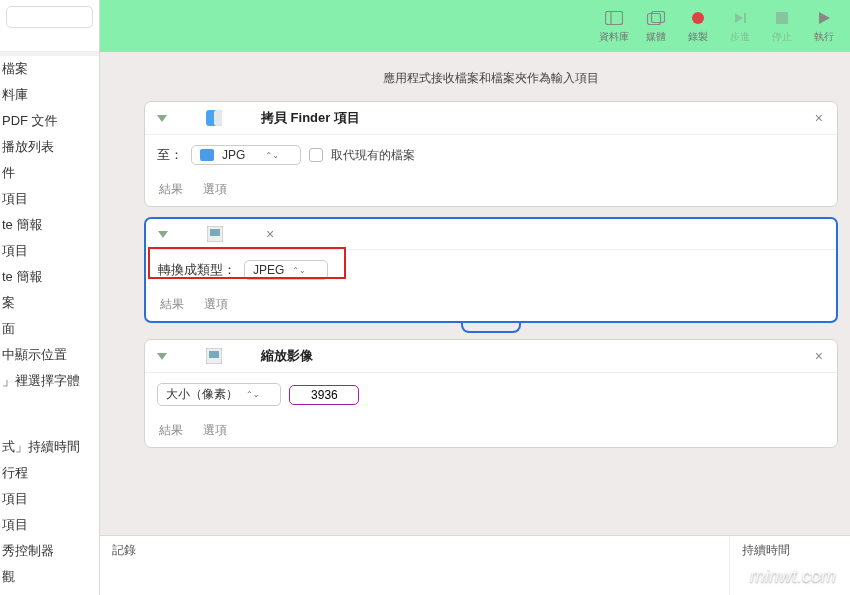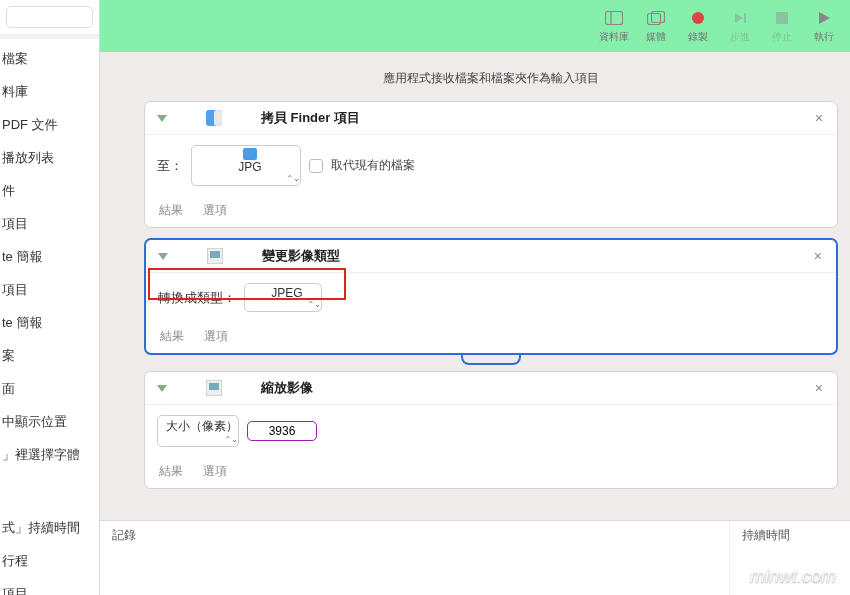--- a/index.html
+++ b/index.html
@@ -5,21 +5,21 @@
 * { box-sizing: border-box; margin: 0; padding: 0; }
 body { font-family: -apple-system, "SF Pro Text", "Helvetica Neue", sans-serif; font-size: 13px; color: #333; background: #efebea; width: 850px; height: 595px; overflow: hidden; position: relative; }
 
 .container { display: flex; height: 100%; }
 
 
 .sidebar { width: 100px; background: #fff; border-right: 1px solid #dcd8d7; display: flex; flex-direction: column; }
 .sidebar-top { height: 52px; border-bottom: 1px solid #eee; }
 .sidebar-search { margin: 6px; height: 22px; background: #fff; border: 1px solid #ddd; border-radius: 5px; }
 .sidebar-section-title { background: #f4f0ef; padding: 2px 0; }
-.sidebar-item { padding: 11px 4px 4px 2px; cursor: pointer; white-space: nowrap; overflow: hidden; }
+.sidebar-item { padding: 4px 4px 4px 2px; cursor: pointer; white-space: nowrap; overflow: hidden; }
 
 
 .main { flex: 1; display: flex; flex-direction: column; position: relative; }
 
 
 .toolbar { height: 52px; background: #86efac; display: flex; justify-content: flex-end; align-items: center; padding: 0 6px; gap: 2px; }
 .tool-btn { display: flex; flex-direction: column; align-items: center; justify-content: center; width: 40px; height: 44px; cursor: pointer; color: #888; }
 .tool-btn .icon { height: 20px; display: flex; align-items: center; justify-content: center; }
 .tool-btn .label { font-size: 10px; margin-top: 2px; color: #777; }
 .tool-btn.disabled { opacity: 0.4; cursor: default; }
@@ -32,38 +32,38 @@
 .action-card.selected { border: 2px solid #2a6fd6; }
 .card-header { display: flex; align-items: center; padding: 7px 10px; border-bottom: 1px solid #eee; gap: 33px; }
 .card-header .disclose { width: 14px; height: 14px; margin-right: 4px; color: #888; display: flex; align-items: center; justify-content: center; }
 .card-header .app-icon { width: 16px; height: 16px; margin-right: 6px; display: flex; align-items: center; justify-content: center; }
 .card-header .title { font-weight: 600; font-size: 13px; color: #222; flex: 1; }
 .card-header .close { color: #888; cursor: pointer; font-size: 14px; padding: 0 4px; }
 .card-body { padding: 10px 12px; display: flex; align-items: center; gap: 8px; }
 .card-footer { display: flex; gap: 20px; padding: 6px 14px 8px; color: #888; font-size: 12px; }
 .card-footer span { cursor: pointer; }
 
-.popup { display: inline-flex; align-items: center; background: #fff; border: 1px solid #ccc; border-radius: 5px; padding: 2px 0 2px 8px; font-size: 12px; gap: 0; cursor: pointer; min-width: 78px; flex-direction: column; }
+.popup { display: inline-flex; align-items: center; background: #fff; border: 1px solid #ccc; border-radius: 5px; padding: 2px 21px 2px 8px; font-size: 12px; gap: 8px; cursor: pointer; min-width: 78px; }
 .popup .caret { font-size: 8px; color: #666; margin-left: auto; }
 .folder-popup { min-width: 110px; }
 .folder-icon { width: 14px; height: 12px; background: #4a9be8; border-radius: 2px; display: inline-block; }
 
 .checkbox { width: 14px; height: 14px; border: 1px solid #bbb; border-radius: 3px; background: #fff; cursor: pointer; }
 .cb-label { font-size: 12px; color: #444; }
 
 .text-input { border: 1px solid #a21caf; border-radius: 5px; padding: 2px 8px; font-size: 12px; width: 70px; text-align: center; background: #fff; }
 
 .red-box { position: absolute; border: 2px solid #d22; pointer-events: none; z-index: 50; }
 
 .connector { height: 10px; display: flex; justify-content: center; margin: -10px 0 0; position: relative; z-index: 5; pointer-events: none; }
 .connector-notch { width: 60px; height: 10px; border: 1px solid #d6d2d1; border-top: none; border-radius: 0 0 8px 8px; background: #efebea; }
 .connector.blue .connector-notch { border-color: #2a6fd6; border-width: 2px; border-top: none; }
 
 
-.log-area { height: 75px; background: #fff; border-top: 1px solid #dcd8d7; display: flex; }
+.log-area { height: 60px; background: #fff; border-top: 1px solid #dcd8d7; display: flex; }
 .log-col { padding: 6px 12px; font-size: 12px; color: #555; }
 .log-col.main-col { flex: 1; border-right: 1px solid #eee; }
 .log-col.time-col { width: 120px; }
 
 .watermark { position: absolute; bottom: 8px; right: 14px; color: rgba(255,255,255,0.85); font-style: italic; font-family: Liberation Sans, sans-serif; font-size: 18px; z-index: 100; text-shadow: 0 1px 2px rgba(0,0,0,0.4); }
 
 
 .svg-icon { display: inline-block; }
 </style>
 </head>
@@ -197,21 +197,20 @@
             <svg width="10" height="10">
                 <polygon points="0,2 10,2 5,9" fill="#8a8"></polygon>
               </svg>
           </span>
           <span class="app-icon">
             <svg width="16" height="16">
                 <rect x="0" y="0" width="16" height="16" rx="2" fill="#eee" stroke="#bbb"></rect>
                 <rect x="3" y="3" width="10" height="7" fill="#7ab"></rect>
               </svg>
           </span>
-          <span class="title">變更影像類型</span>
           <span class="close">×</span>
         </div>
         <div class="card-body">
           <span>轉換成類型：</span>
           <div class="popup">
             <span>JPEG</span>
             <span class="caret">⌃⌄</span>
           </div>
         </div>
         <div class="card-footer">

